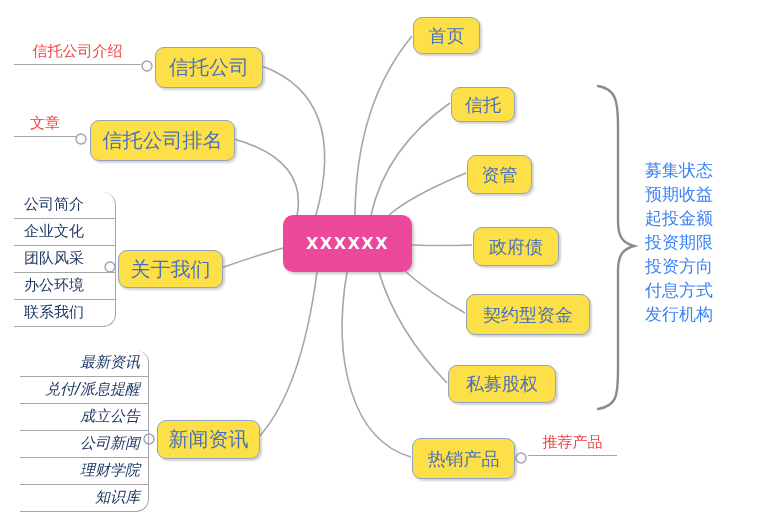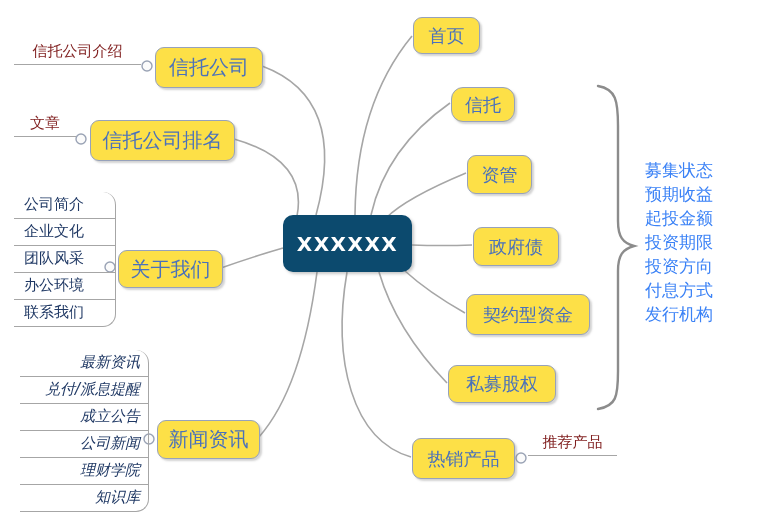--- a/index.html
+++ b/index.html
@@ -13,27 +13,27 @@
   .node{
     position:absolute;z-index:2;display:flex;align-items:center;justify-content:center;
     background:#fde047;border:1.5px solid #97a2bb;border-radius:9px;
     color:#4a71bb;font-size:19px;white-space:nowrap;
     box-shadow:2px 2px 2px rgba(130,130,130,.35);
   }
   .node.small{font-size:18px;}
   .center-node{
     position:absolute;z-index:2;left:283px;top:215px;width:129px;height:57px;
     display:flex;align-items:center;justify-content:center;
-    background:#0c4a6e;border-radius:10px;color:#ffffff;
-    font-weight:bold;font-size:20px;letter-spacing:1.5px;
+    background:#ec4899;border-radius:10px;color:#ffffff;
+    font-weight:bold;font-size:16px;letter-spacing:1.5px;
     box-shadow:2px 2px 3px rgba(120,120,120,.4);
   }
   
   .note{
-    position:absolute;z-index:2;color:#7f1d1d;font-size:15px;
+    position:absolute;z-index:2;color:#ef4444;font-size:15px;
     border-bottom:1.5px solid #a6a6a6;padding-bottom:3px;text-align:center;
     white-space:nowrap;
   }
   
   .group{
     position:absolute;z-index:2;color:#1f3864;font-size:15px;
     border-right:1.5px solid #a6a6a6;border-bottom:1.5px solid #a6a6a6;
     border-radius:0 13px 13px 0;
   }
   .group .row{height:26px;line-height:25px;border-bottom:1.5px solid #a6a6a6;white-space:nowrap;}
@@ -101,21 +101,21 @@
   <div class="group right-align" style="left:20px;top:350px;width:128px;font-style:italic;">
     <div class="row">最新资讯</div>
     <div class="row">兑付/派息提醒</div>
     <div class="row">成立公告</div>
     <div class="row">公司新闻</div>
     <div class="row">理财学院</div>
     <div class="row">知识库</div>
   </div>
 
   <div class="node small" style="left:413px;top:17px;width:65px;height:35px;">首页</div>
-  <div class="node small" style="left:451px;top:87px;width:62px;height:33px;border-radius:12px;">信托</div>
+  <div class="node small" style="left:451px;top:87px;width:62px;height:33px;">信托</div>
   <div class="node small" style="left:467px;top:155px;width:63px;height:37px;">资管</div>
   <div class="node small" style="left:473px;top:227px;width:84px;height:37px;">政府债</div>
   <div class="node small" style="left:466px;top:294px;width:122px;height:39px;">契约型资金</div>
   <div class="node small" style="left:448px;top:365px;width:106px;height:36px;">私募股权</div>
   <div class="node small" style="left:412px;top:438px;width:101px;height:39px;">热销产品</div>
 
   <div class="note" style="left:528px;top:433px;width:89px;">推荐产品</div>
 
   <div class="annotation">
     <div>募集状态</div>

